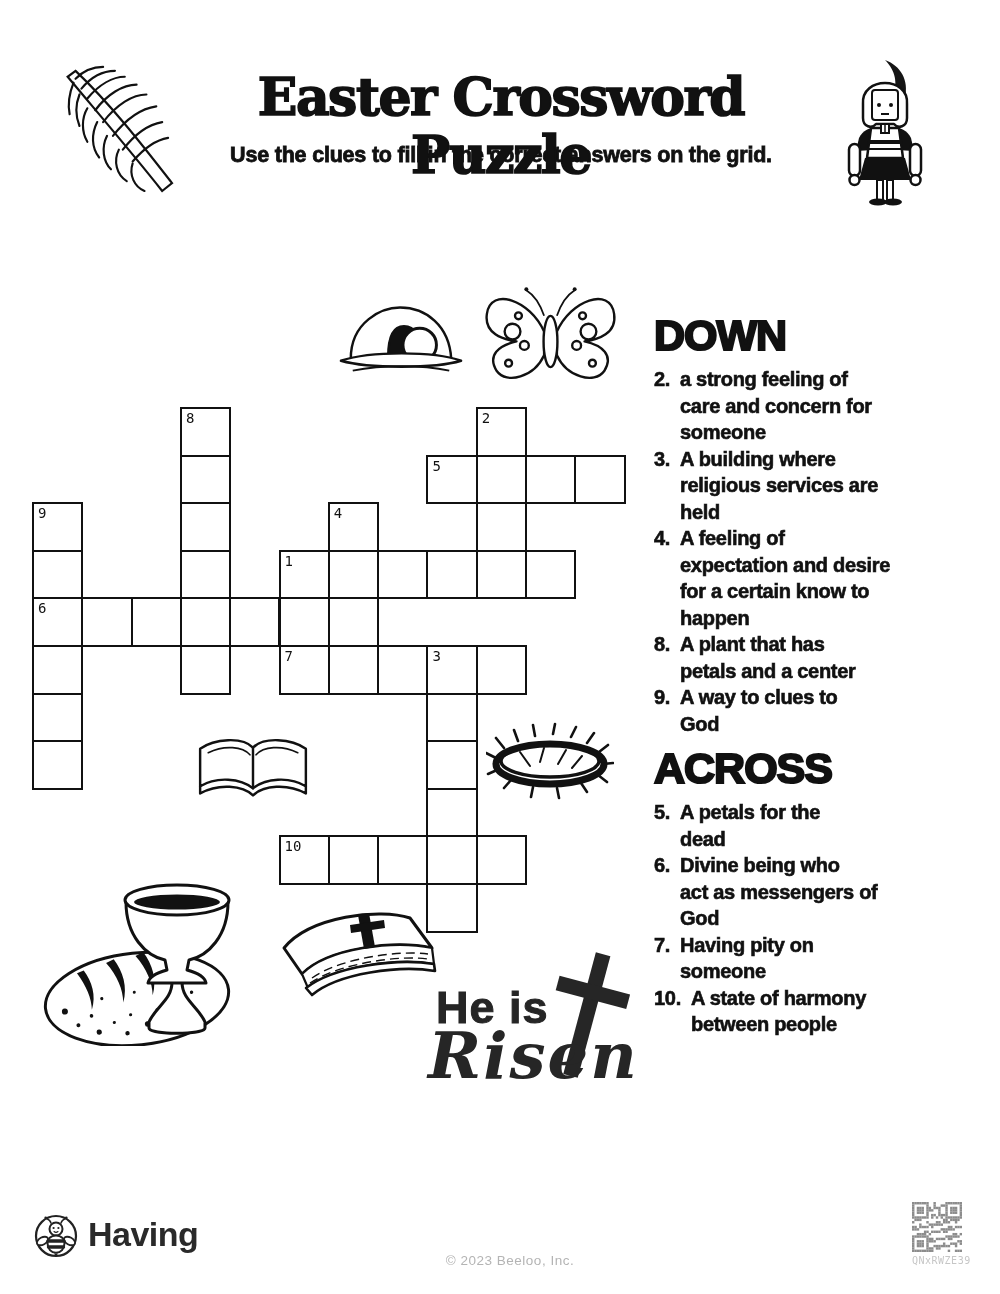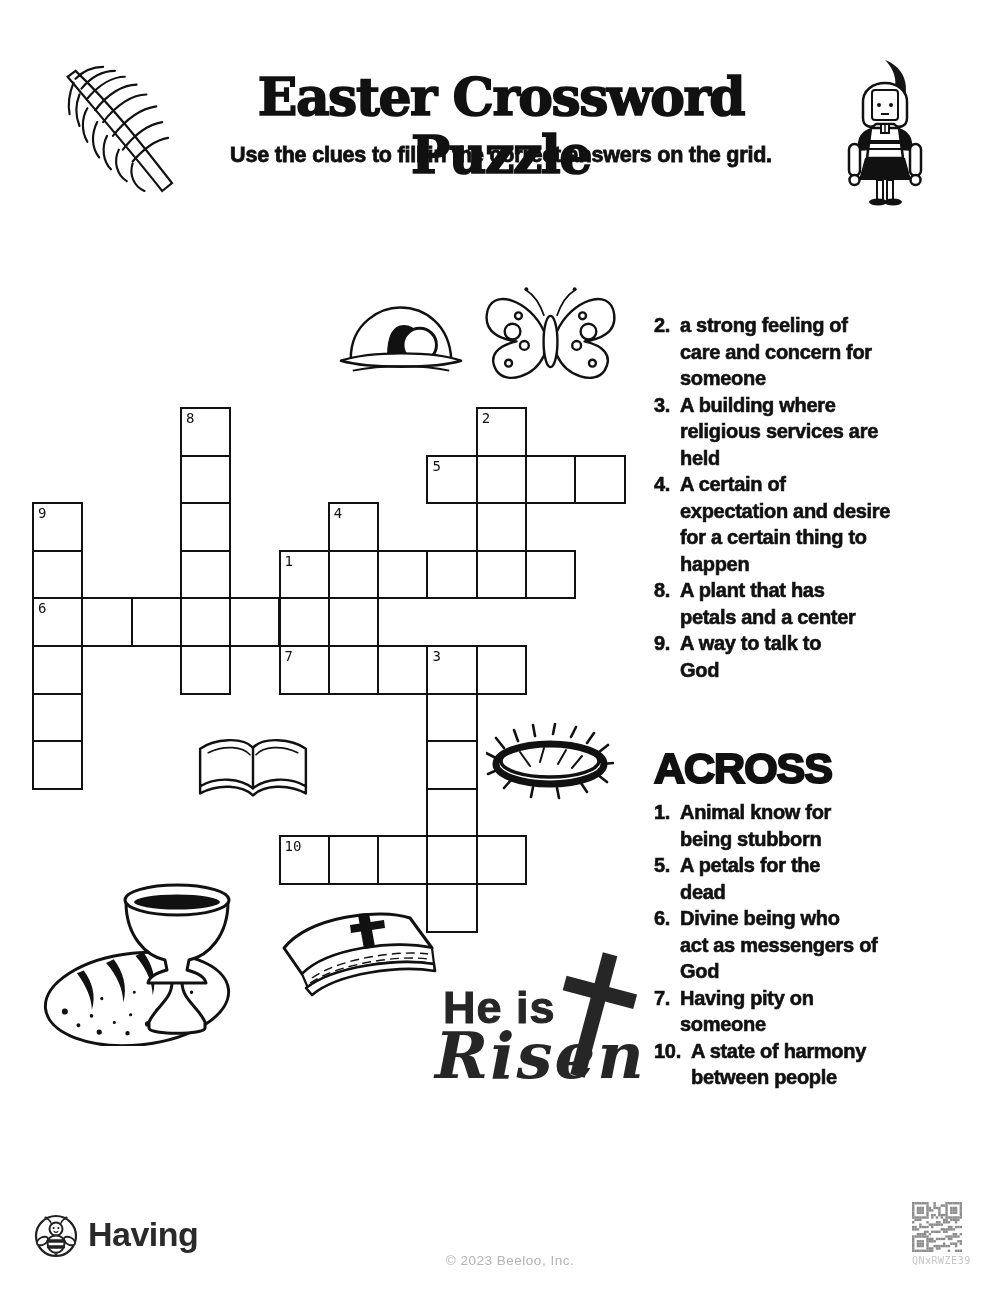--- a/index.html
+++ b/index.html
@@ -29,21 +29,21 @@
   #across-block{left:654px;top:745px;}
   .clue-heading{font-size:43px;line-height:46px;font-weight:bold;letter-spacing:-1px;
                 -webkit-text-stroke:2.2px #111;margin:0 0 8px 0;}
   .clue{font-size:20px;line-height:26.5px;font-weight:bold;letter-spacing:-0.3px;
         -webkit-text-stroke:0.6px #111;padding-left:26px;text-indent:-26px;}
   .clue.wide{padding-left:37px;text-indent:-37px;}
   .cnum{display:inline-block;text-indent:0;width:26px;}
   .clue.wide .cnum{width:37px;}
 
   
-  #risen{left:428px;top:952px;width:215px;height:160px;margin-left:7px;}
+  #risen{left:428px;top:952px;width:215px;height:160px;}
   #heis{position:absolute;left:8px;top:30px;font-size:45px;font-weight:bold;
         letter-spacing:1px;color:#262626;-webkit-text-stroke:1px #262626;}
   #risen-word{position:absolute;left:0px;top:66px;font-family:"DejaVu Serif",serif;
         font-style:italic;font-weight:bold;font-size:64px;letter-spacing:2px;color:#262626;}
   #risen-cross{position:absolute;left:108px;top:-2px;}
 
   
   #brand-text{left:88px;top:1215px;font-size:34px;font-weight:bold;letter-spacing:-0.5px;color:#2a2a2a;}
   #copyright{left:10px;width:1000px;top:1253px;text-align:center;font-size:13.5px;color:#b4b4b4;letter-spacing:0.5px;}
   #qr-block{left:912px;top:1202px;width:58px;text-align:center;}
@@ -260,32 +260,32 @@
         <g transform="rotate(15 50 70)" fill="#262626">
           <rect x="42" y="2" width="15" height="126"></rect>
           <rect x="13" y="34" width="73" height="15"></rect>
         </g>
       </svg>
     </div>
     <div id="risen-word">Risen</div>
   </div>
 
   <div class="abs clue-col" id="down-block">
+    <h2 class="clue-heading">DOWN</h2>
     <div id="down-list">
         <div class="clue"><span class="cnum">2.</span><span>a strong feeling of</span><br><span>care and concern for</span><br><span>someone</span></div>
         <div class="clue"><span class="cnum">3.</span><span>A building where</span><br><span>religious services are</span><br><span>held</span></div>
-        <div class="clue"><span class="cnum">4.</span><span>A certain of</span><br><span>expectation and desire</span><br><span>for a certain thing to</span><br><span>happen</span></div>
+        <div class="clue"><span class="cnum">4.</span><span>A feeling of</span><br><span>expectation and desire</span><br><span>for a certain know to</span><br><span>happen</span></div>
         <div class="clue"><span class="cnum">8.</span><span>A plant that has</span><br><span>petals and a center</span></div>
-        <div class="clue"><span class="cnum">9.</span><span>A way to talk to</span><br><span>God</span></div>
+        <div class="clue"><span class="cnum">9.</span><span>A way to clues to</span><br><span>God</span></div>
       </div>
   </div>
   <div class="abs clue-col" id="across-block">
     <h2 class="clue-heading">ACROSS</h2>
     <div id="across-list">
-        <div class="clue"><span class="cnum">1.</span><span>Animal know for</span><br><span>being stubborn</span></div>
         <div class="clue"><span class="cnum">5.</span><span>A petals for the</span><br><span>dead</span></div>
         <div class="clue"><span class="cnum">6.</span><span>Divine being who</span><br><span>act as messengers of</span><br><span>God</span></div>
         <div class="clue"><span class="cnum">7.</span><span>Having pity on</span><br><span>someone</span></div>
         <div class="clue wide"><span class="cnum">10.</span><span>A state of harmony</span><br><span>between people</span></div>
       </div>
   </div>
 
   <div class="abs" style="left:34px;top:1214px;width:44px;height:44px">
     <svg width="44" height="44" viewBox="0 0 44 44" fill="none" stroke="#222" stroke-linecap="round">
       <circle cx="22" cy="22" r="20" stroke-width="2.2"></circle>

